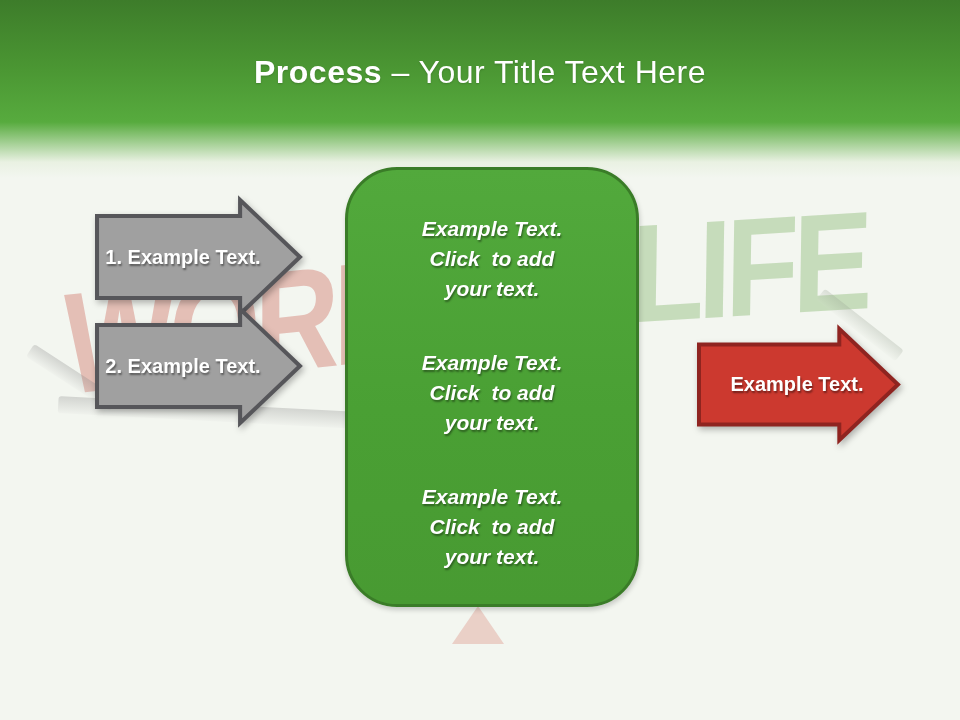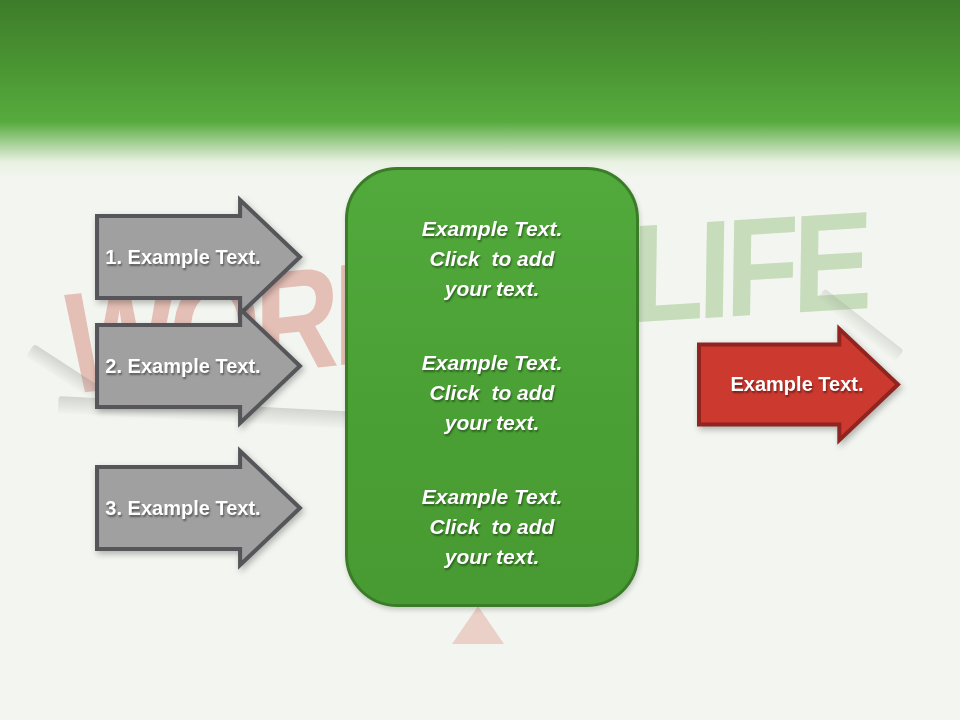--- a/index.html
+++ b/index.html
@@ -142,20 +142,21 @@
     line-height: 30px;
     text-shadow: 1px 2px 2px rgba(0,0,0,0.40);
   }
   .panel-line { white-space: pre-wrap; }
 </style>
 </head>
 <body>
 
 <div class="slide">
 
+  <h1 class="title"><span class="title-bold">Process</span> <span class="title-rest">– Your Title Text Here</span></h1>
 
   <div class="wm wm-work">WORK</div>
   <div class="wm wm-life">LIFE</div>
   <div class="wm-plank wm-plank-tip"></div>
   <div class="wm-plank wm-plank-left"></div>
   <div class="wm-plank wm-plank-right"></div>
   <div class="wm-fulcrum"></div>
 
   <div class="arrow-wrap step-arrow step-1">
     <svg class="arrow-shape" viewBox="0 0 205 120" preserveAspectRatio="none">
@@ -164,26 +165,20 @@
     <div class="arrow-label">1. Example Text.</div>
   </div>
 
   <div class="arrow-wrap step-arrow step-2">
     <svg class="arrow-shape" viewBox="0 0 205 120" preserveAspectRatio="none">
       <polygon points="2,19 143,19 143,3 202,60 143,117 143,101 2,101" fill="#a0a0a0" stroke="#56565a" stroke-width="4" stroke-linejoin="miter"></polygon>
     </svg>
     <div class="arrow-label">2. Example Text.</div>
   </div>
 
-  <div class="arrow-wrap step-arrow step-3">
-    <svg class="arrow-shape" viewBox="0 0 205 120" preserveAspectRatio="none">
-      <polygon points="2,19 143,19 143,3 202,60 143,117 143,101 2,101" fill="#a0a0a0" stroke="#56565a" stroke-width="4" stroke-linejoin="miter"></polygon>
-    </svg>
-    <div class="arrow-label">3. Example Text.</div>
-  </div>
 
   <div class="panel">
     <div class="panel-block">
       <div class="panel-line">Example Text.</div>
       <div class="panel-line">Click  to add</div>
       <div class="panel-line">your text.</div>
     </div>
     <div class="panel-block">
       <div class="panel-line">Example Text.</div>
       <div class="panel-line">Click  to add</div>

